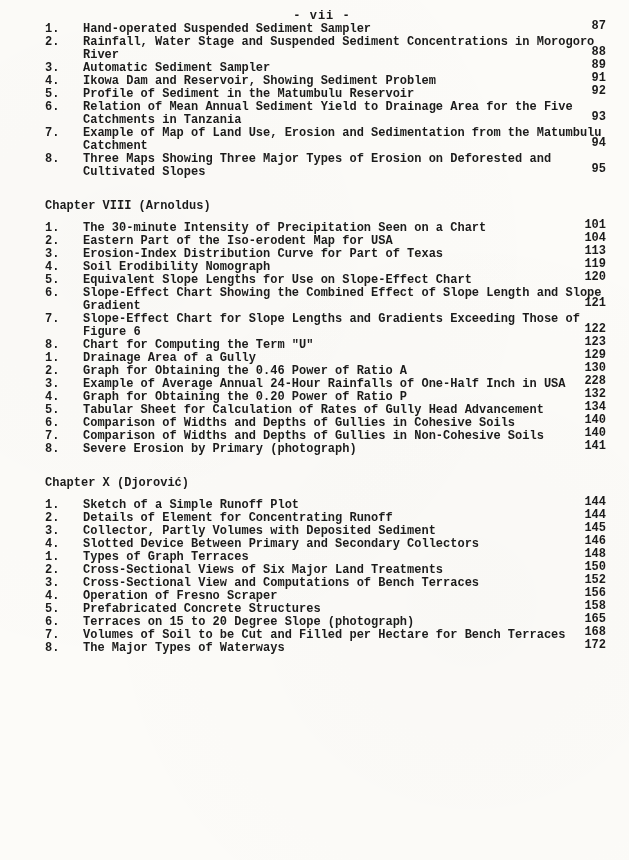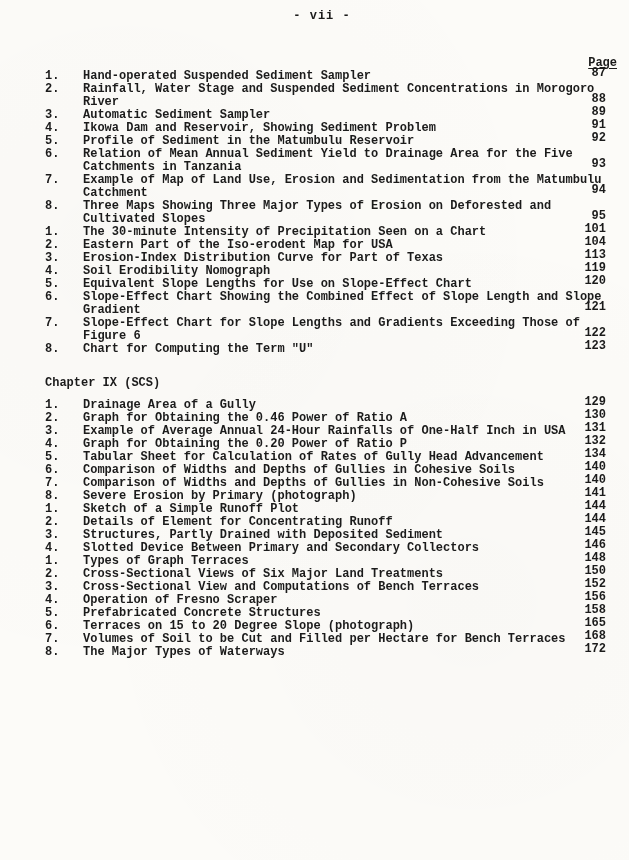--- a/index.html
+++ b/index.html
@@ -59,21 +59,20 @@
     right: 11px;  
     bottom: 3px;  
   }
 </style>
 </head>
 <body>
 
 <div class="page">
 
   <div class="roman">- vii -</div>
-  <div class="page-label">Page</div>
 
   <section>
     <div class="row">
       <span class="num">1.</span>
       <span class="title">Hand-operated Suspended Sediment Sampler</span>
       <span class="pg">87</span>
     </div>
     <div class="row">
       <span class="num">2.</span>
       <span class="title">Rainfall, Water Stage and Suspended Sediment Concentrations in Morogoro
@@ -109,20 +108,21 @@
     </div>
     <div class="row">
       <span class="num">8.</span>
       <span class="title">Three Maps Showing Three Major Types of Erosion on Deforested and
 Cultivated Slopes</span>
       <span class="pg">95</span>
     </div>
   </section>
 
   <section>
+    <div class="section-heading">Chapter VIII (Arnoldus)</div>
     <div class="row">
       <span class="num">1.</span>
       <span class="title">The 30-minute Intensity of Precipitation Seen on a Chart</span>
       <span class="pg">101</span>
     </div>
     <div class="row">
       <span class="num">2.</span>
       <span class="title">Eastern Part of the Iso-erodent Map for USA</span>
       <span class="pg">104</span>
     </div>
@@ -154,35 +154,34 @@
       <span class="pg">122</span>
     </div>
     <div class="row">
       <span class="num">8.</span>
       <span class="title">Chart for Computing the Term "U"</span>
       <span class="pg">123</span>
     </div>
   </section>
 
   <section>
-    <div class="section-heading">Chapter IX (SCS)</div>
     <div class="row">
       <span class="num">1.</span>
       <span class="title">Drainage Area of a Gully</span>
       <span class="pg">129</span>
     </div>
     <div class="row">
       <span class="num">2.</span>
       <span class="title">Graph for Obtaining the 0.46 Power of Ratio A</span>
       <span class="pg">130</span>
     </div>
     <div class="row">
       <span class="num">3.</span>
       <span class="title">Example of Average Annual 24-Hour Rainfalls of One-Half Inch in USA</span>
-      <span class="pg">131</span>
+      <span class="pg">228</span>
     </div>
     <div class="row">
       <span class="num">4.</span>
       <span class="title">Graph for Obtaining the 0.20 Power of Ratio P</span>
       <span class="pg">132</span>
     </div>
     <div class="row">
       <span class="num">5.</span>
       <span class="title">Tabular Sheet for Calculation of Rates of Gully Head Advancement</span>
       <span class="pg">134</span>
@@ -198,33 +197,34 @@
       <span class="pg">140</span>
     </div>
     <div class="row">
       <span class="num">8.</span>
       <span class="title">Severe Erosion by Primary (photograph)</span>
       <span class="pg">141</span>
     </div>
   </section>
 
   <section>
+    <div class="section-heading">Chapter X (Djorović)</div>
     <div class="row">
       <span class="num">1.</span>
       <span class="title">Sketch of a Simple Runoff Plot</span>
       <span class="pg">144</span>
     </div>
     <div class="row">
       <span class="num">2.</span>
       <span class="title">Details of Element for Concentrating Runoff</span>
       <span class="pg">144</span>
     </div>
     <div class="row">
       <span class="num">3.</span>
-      <span class="title">Structures, Partly Drained with Deposited Sediment</span>
+      <span class="title">Collector, Partly Volumes with Deposited Sediment</span>
       <span class="pg">145</span>
     </div>
     <div class="row">
       <span class="num">4.</span>
       <span class="title">Slotted Device Between Primary and Secondary Collectors</span>
       <span class="pg">146</span>
     </div>
   </section>
 
   <section>

